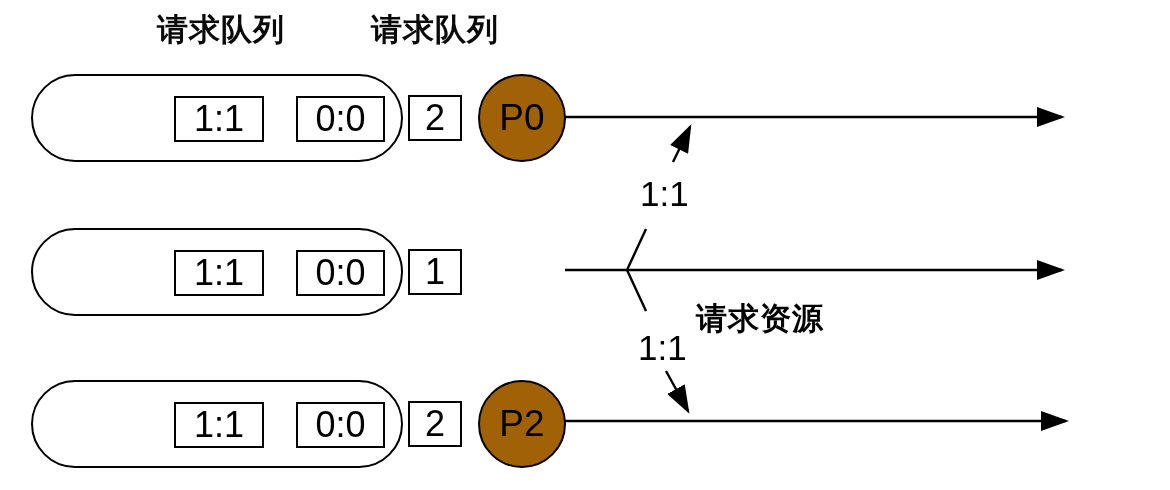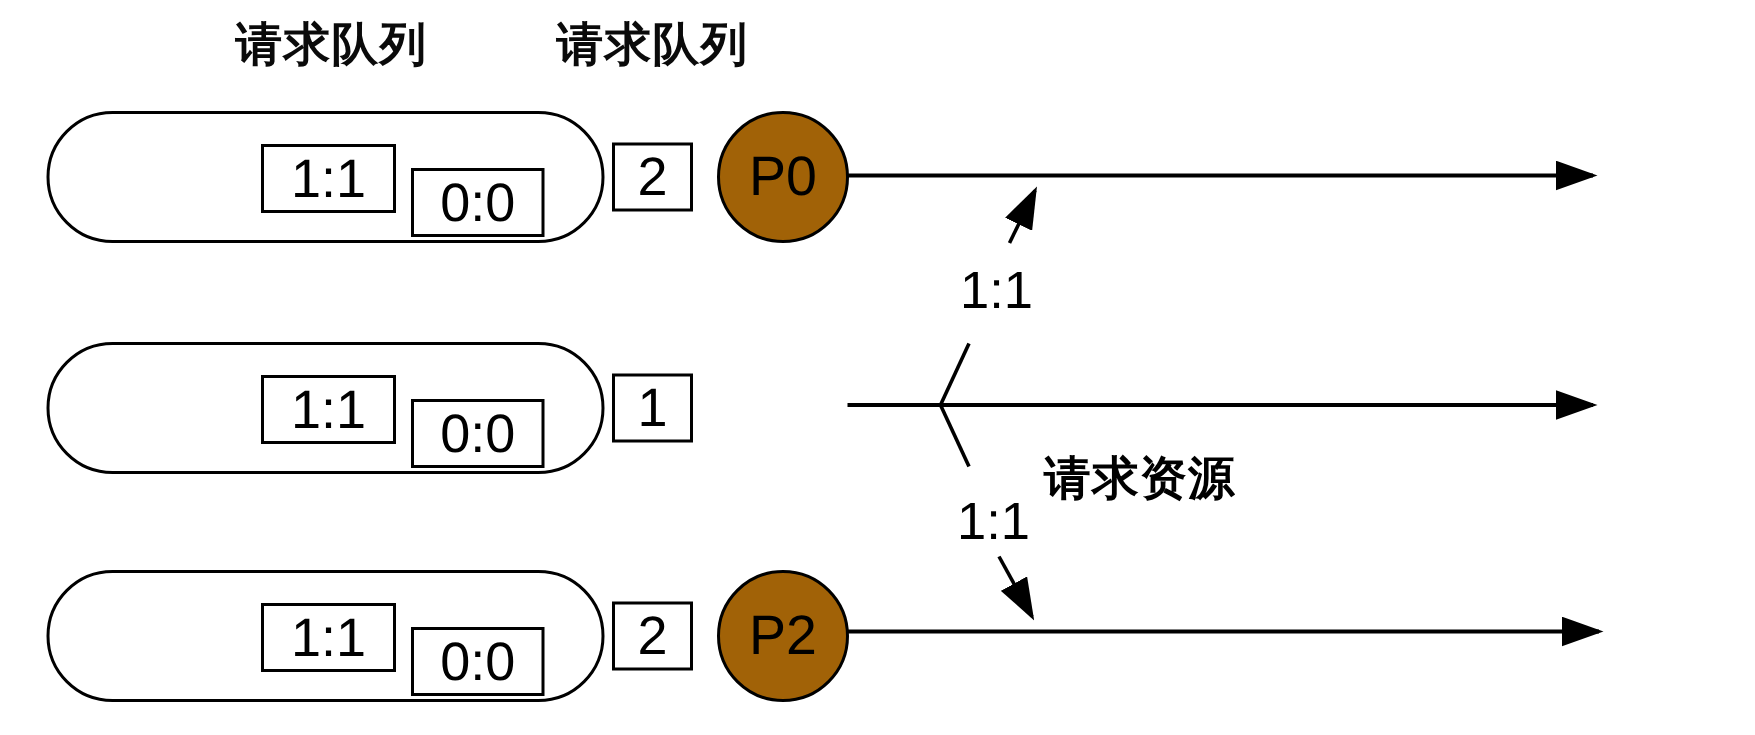--- a/index.html
+++ b/index.html
@@ -29,21 +29,21 @@
     border:2.5px solid #000;border-radius:46px;
     box-sizing:border-box;background:#fff;
   }
   .qbox{
     position:absolute;top:20px;height:46px;
     border:2.5px solid #000;box-sizing:border-box;
     display:flex;align-items:center;justify-content:center;
     font-size:36px;background:#fff;white-space:nowrap;
   }
   .qbox1{left:141px;width:90px;}
-  .qbox2{left:241px;width:89px;margin-top:16px;}
+  .qbox2{left:263px;width:89px;}
   .clockbox{
     position:absolute;left:408px;top:21px;
     width:54px;height:46px;
     border:2.5px solid #000;box-sizing:border-box;
     display:flex;align-items:center;justify-content:center;
     font-size:36px;background:#fff;
   }
   .pcircle{
     position:absolute;left:478px;top:0;
     width:88px;height:88px;

